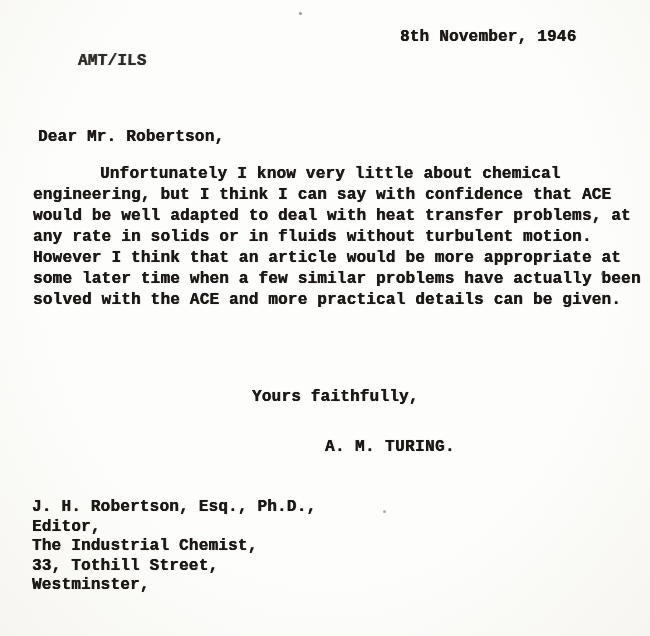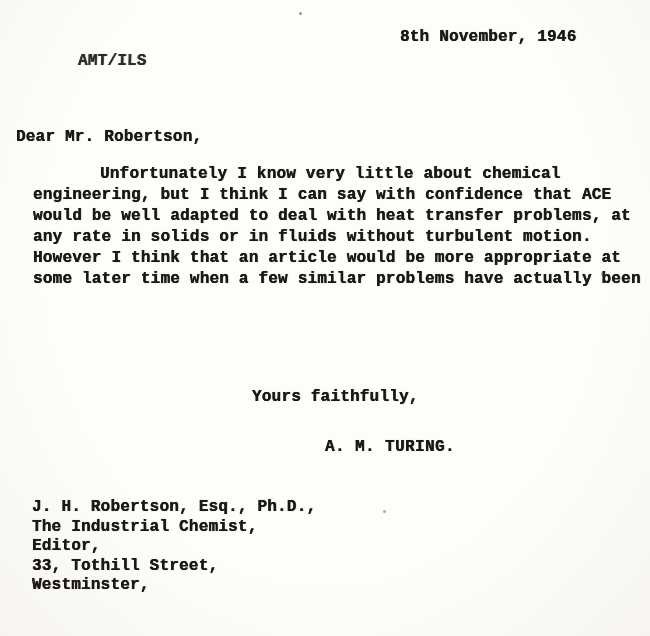--- a/index.html
+++ b/index.html
@@ -20,21 +20,21 @@
     letter-spacing: 0.2px;
     color: #1b1815;
     text-shadow: 0 0 0.6px currentColor, 0.5px 0.4px 0.8px rgba(35,30,25,0.55);
   }
   .line { position: absolute; white-space: pre; text-align: right; }
   .date       { left: 400px; top: 28px; }
   .reference  { left: 78px;  top: 52px;
                 filter: blur(0.7px);
                 opacity: 0.92;
                 transform: skewX(-2deg); }
-  .salutation { left: 16px;  top: 128px; }
+  .salutation { left: 38px;  top: 128px; }
   .body       { position: absolute; left: 33px; top: 164px; width: 616px; }
   .bline      { line-height: 21px; white-space: pre; }
   .bline.indent { padding-left: 67px; }
   .closing    { left: 252px; top: 340px; margin-top: 48px; }
   .signature  { left: 277px; top: 438px; letter-spacing: 0.4px; margin-left: 48px; }
   .address    { position: absolute; left: 32px; top: 498px; }
   .aline      { line-height: 19.5px; white-space: pre; }
   .speck      { position: absolute; background: #4a463f; border-radius: 50%; }
   .speck.s1   { left: 299px; top: 12px;  width: 3px; height: 3px; opacity: .55; }
   .speck.s2   { left: 601px; top: 272px; width: 3px; height: 4px; opacity: .5; }
@@ -51,30 +51,31 @@
 
   <div class="line salutation">Dear Mr. Robertson,</div>
 
   <div class="body">
     <div class="bline indent">Unfortunately I know very little about chemical</div>
     <div class="bline">engineering, but I think I can say with confidence that ACE</div>
     <div class="bline">would be well adapted to deal with heat transfer problems, at</div>
     <div class="bline">any rate in solids or in fluids without turbulent motion.</div>
     <div class="bline">However I think that an article would be more appropriate at</div>
     <div class="bline">some later time when a few similar problems have actually been</div>
+    <div class="bline">solved with the ACE and more practical details can be given.</div>
   </div>
 
   <div class="line closing">Yours faithfully,</div>
 
   <div class="line signature">A. M. TURING.</div>
 
   <div class="address">
     <div class="aline">J. H. Robertson, Esq., Ph.D.,</div>
+    <div class="aline">Editor,</div>
     <div class="aline">The Industrial Chemist,</div>
-    <div class="aline">Editor,</div>
     <div class="aline">33, Tothill Street,</div>
     <div class="aline">Westminster,</div>
   </div>
 
   <div class="speck s1"></div>
   <div class="speck s2"></div>
   <div class="speck s3"></div>
 
 </div>
 

